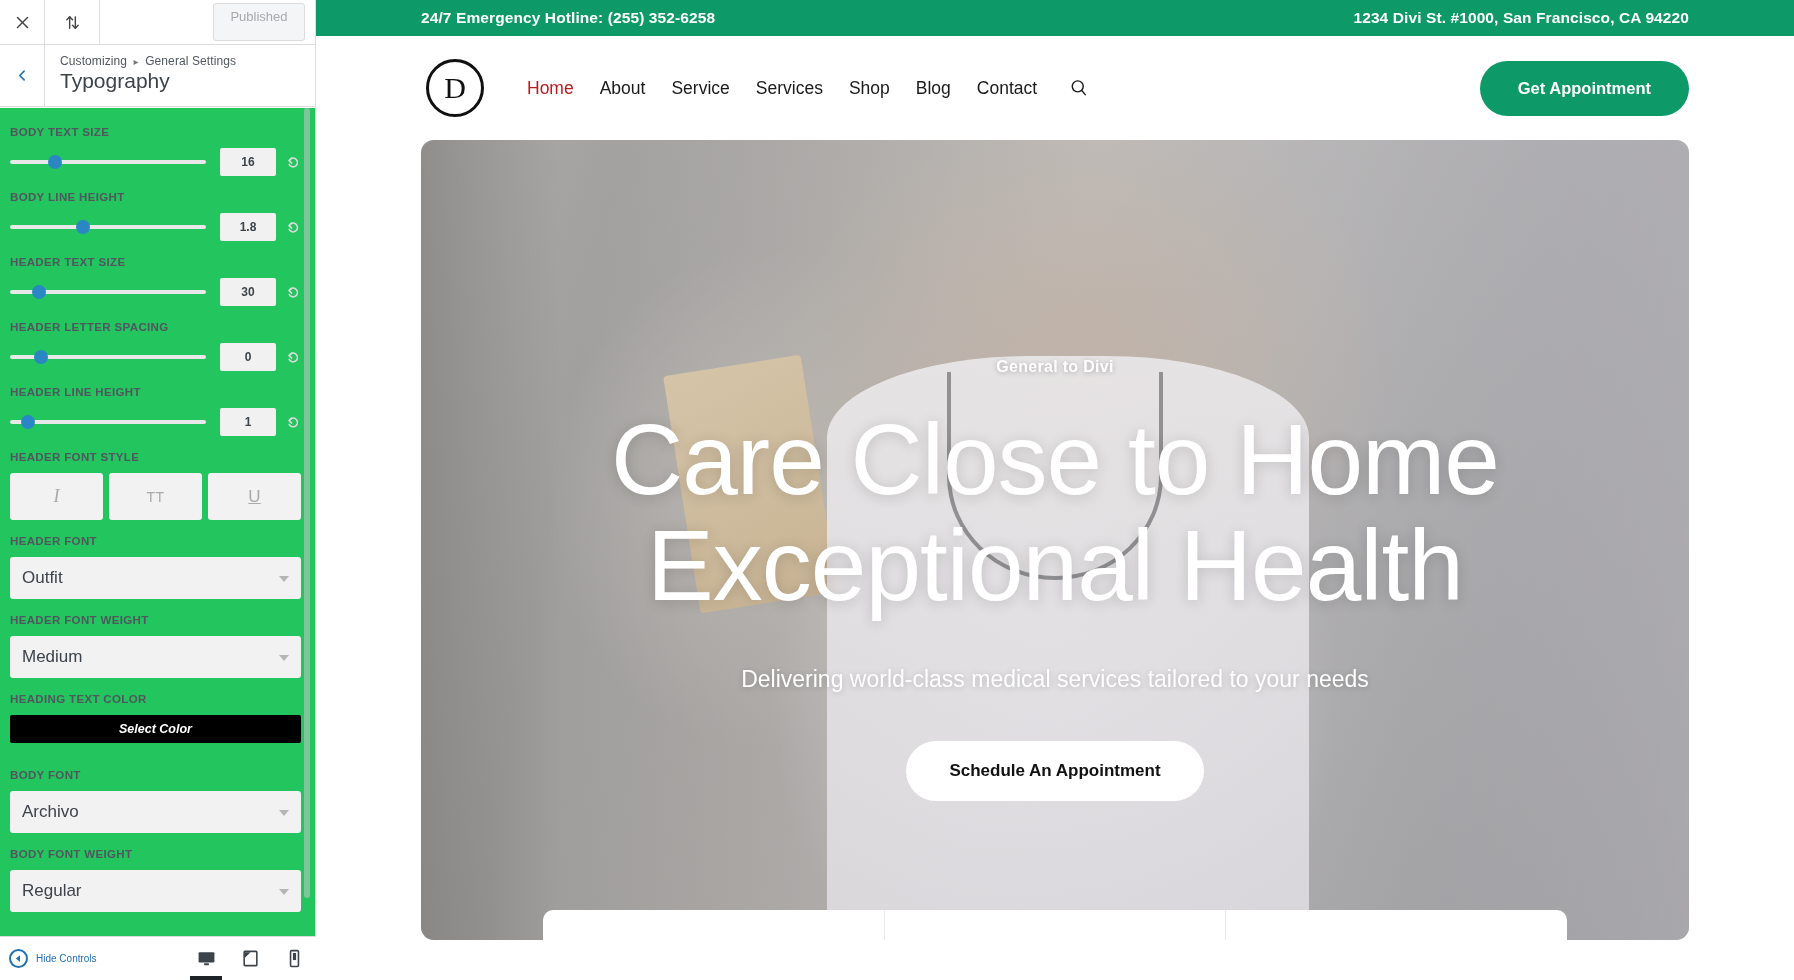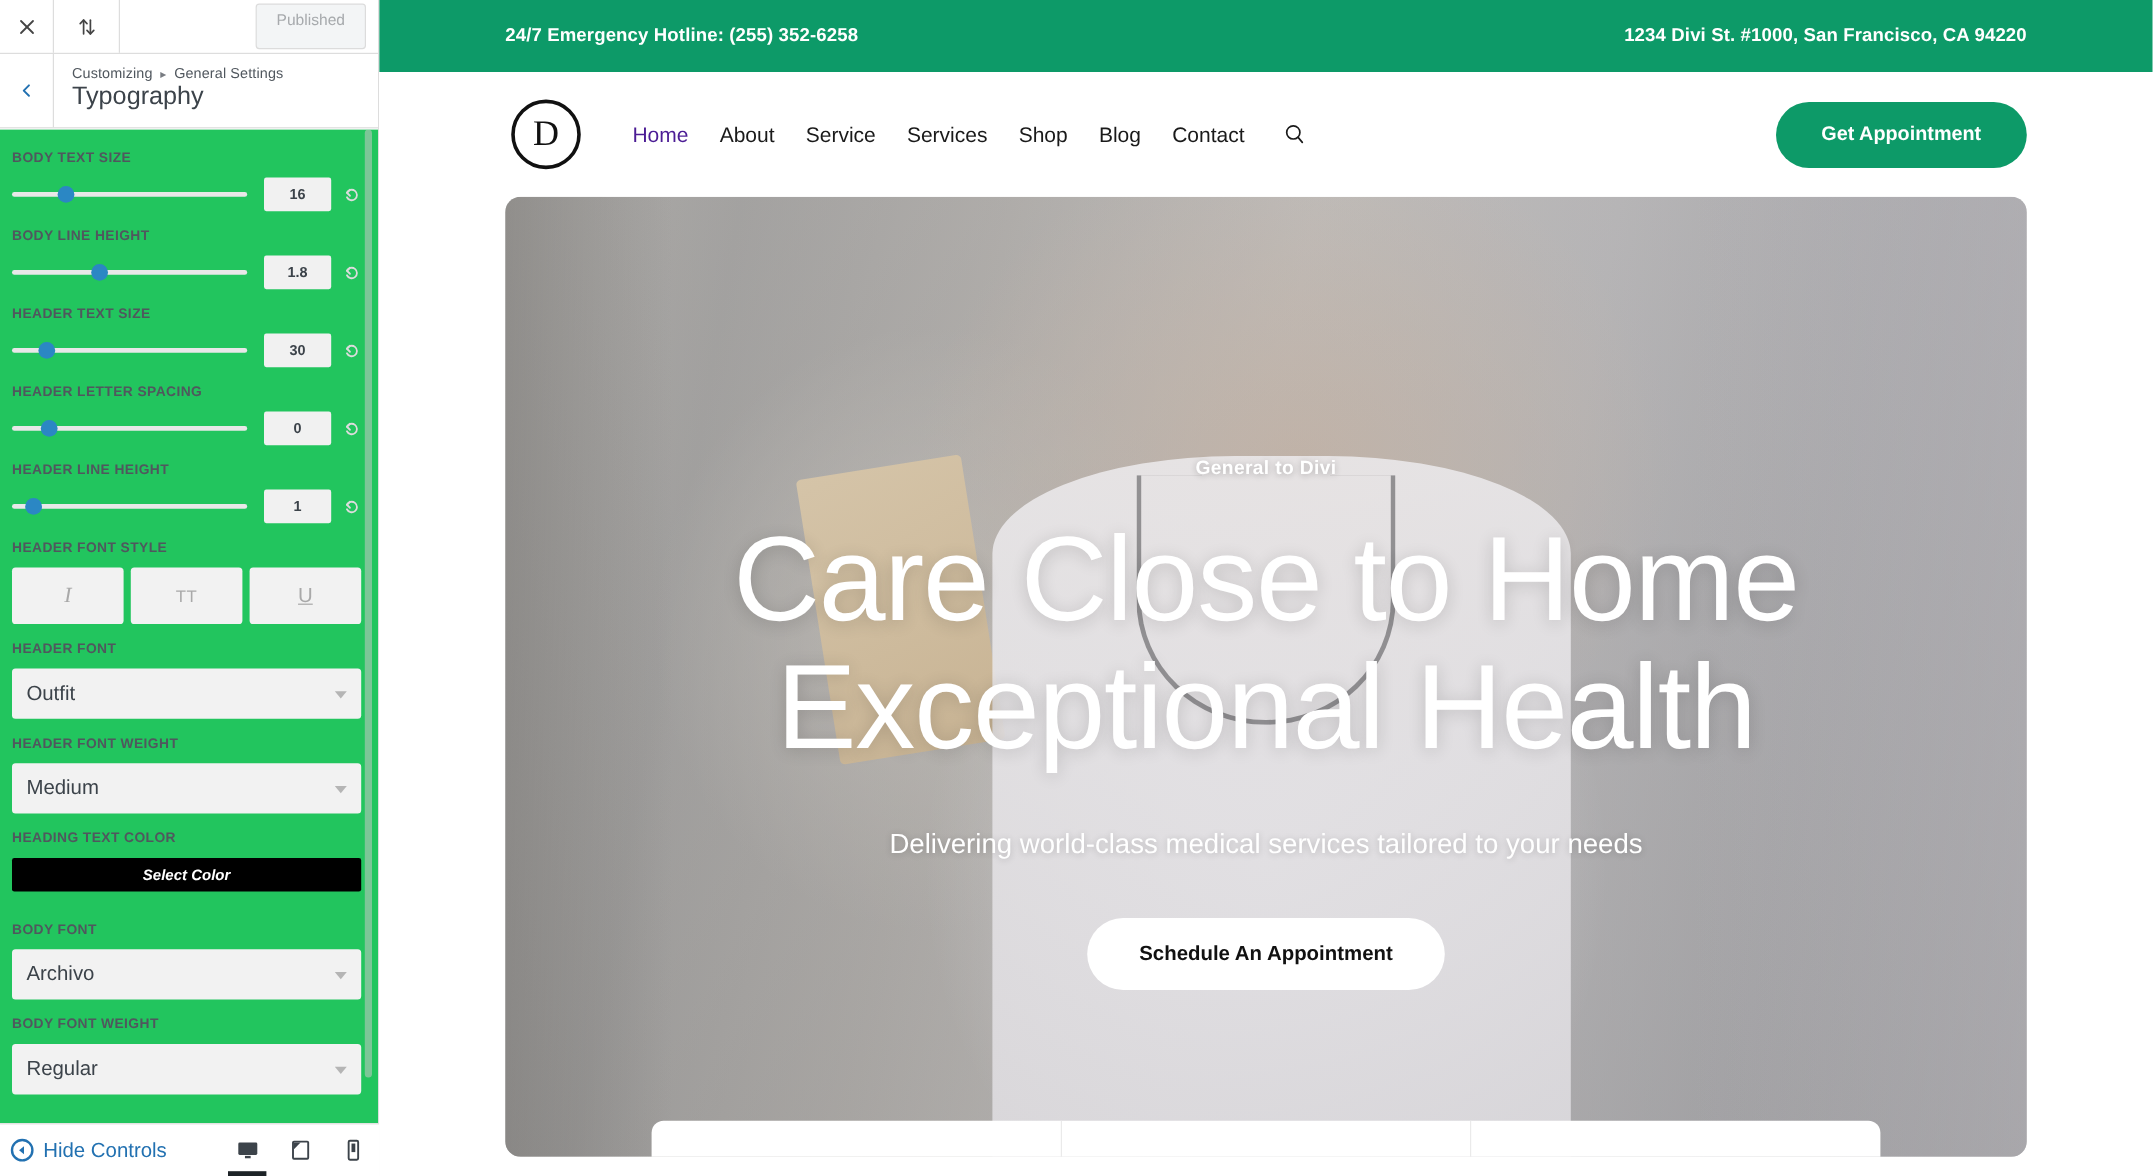--- a/index.html
+++ b/index.html
@@ -127,54 +127,54 @@
     position: absolute; left: 0; bottom: 0; width: 316px; height: 44px;
     background: #fff; border-top: 1px solid #ddd;
     display: flex; align-items: center;
   }
   .hide-ctrls { display: flex; align-items: center; gap: 8px; padding-left: 9px; cursor: pointer; }
   .hide-ctrls .circ {
     width: 19px; height: 19px; border-radius: 50%; border: 2px solid #2271b1;
     display: flex; align-items: center; justify-content: center;
   }
   .hide-ctrls .circ svg { width: 9px; height: 9px; }
-  .hide-ctrls span { font-size: 17px; color: #2271b1; }
+  .hide-ctrls span { font-size: 10px; color: #2271b1; }
   .dev-btns { margin-left: auto; display: flex; }
   .dev-btn {
     width: 44px; height: 43px; display: flex; align-items: center; justify-content: center;
     cursor: pointer; color: #3c434a; position: relative;
   }
   .dev-btn.active::after {
     content: ""; position: absolute; bottom: 0; left: 6px; right: 6px;
     height: 4px; background: #1d2327;
   }
   .dev-btn svg { width: 19px; height: 19px; }
 
   
   .preview { flex: 1; height: 980px; background: #fff; overflow: hidden; position: relative; }
 
   .topbar {
-    height: 60px; background: #0d9a68; color: #fff;
+    height: 36px; background: #0d9a68; color: #fff;
     display: flex; align-items: center; justify-content: space-between;
     padding: 0 105px;
     font-size: 15.5px; font-weight: bold; letter-spacing: .1px;
   }
 
   .navbar {
     height: 104px; background: #fff; display: flex; align-items: center;
     padding: 0 105px 0 110px;
   }
   .logo {
     width: 58px; height: 58px; border-radius: 50%;
     border: 3px solid #111; display: flex; align-items: center; justify-content: center;
     font-size: 30px; color: #111; font-family: "Liberation Serif", serif; line-height: 1;
   }
   .navlinks { display: flex; align-items: center; gap: 26px; margin-left: 43px; }
   .navlink { font-size: 17.5px; color: #1a1a1a; cursor: pointer; white-space: nowrap; }
-  .navlink.active { color: #4c1d95; }
+  .navlink.active { color: #b91c1c; }
   .search-icon { margin-left: 6px; display: flex; align-items: center; cursor: pointer; }
   .search-icon svg { width: 20px; height: 20px; }
   .cta-pill {
     margin-left: auto;
     background: #0d9a68; color: #fff; border-radius: 40px;
     padding: 18px 38px; font-size: 16.5px; font-weight: bold; cursor: pointer;
     white-space: nowrap;
   }
 
   .hero {

